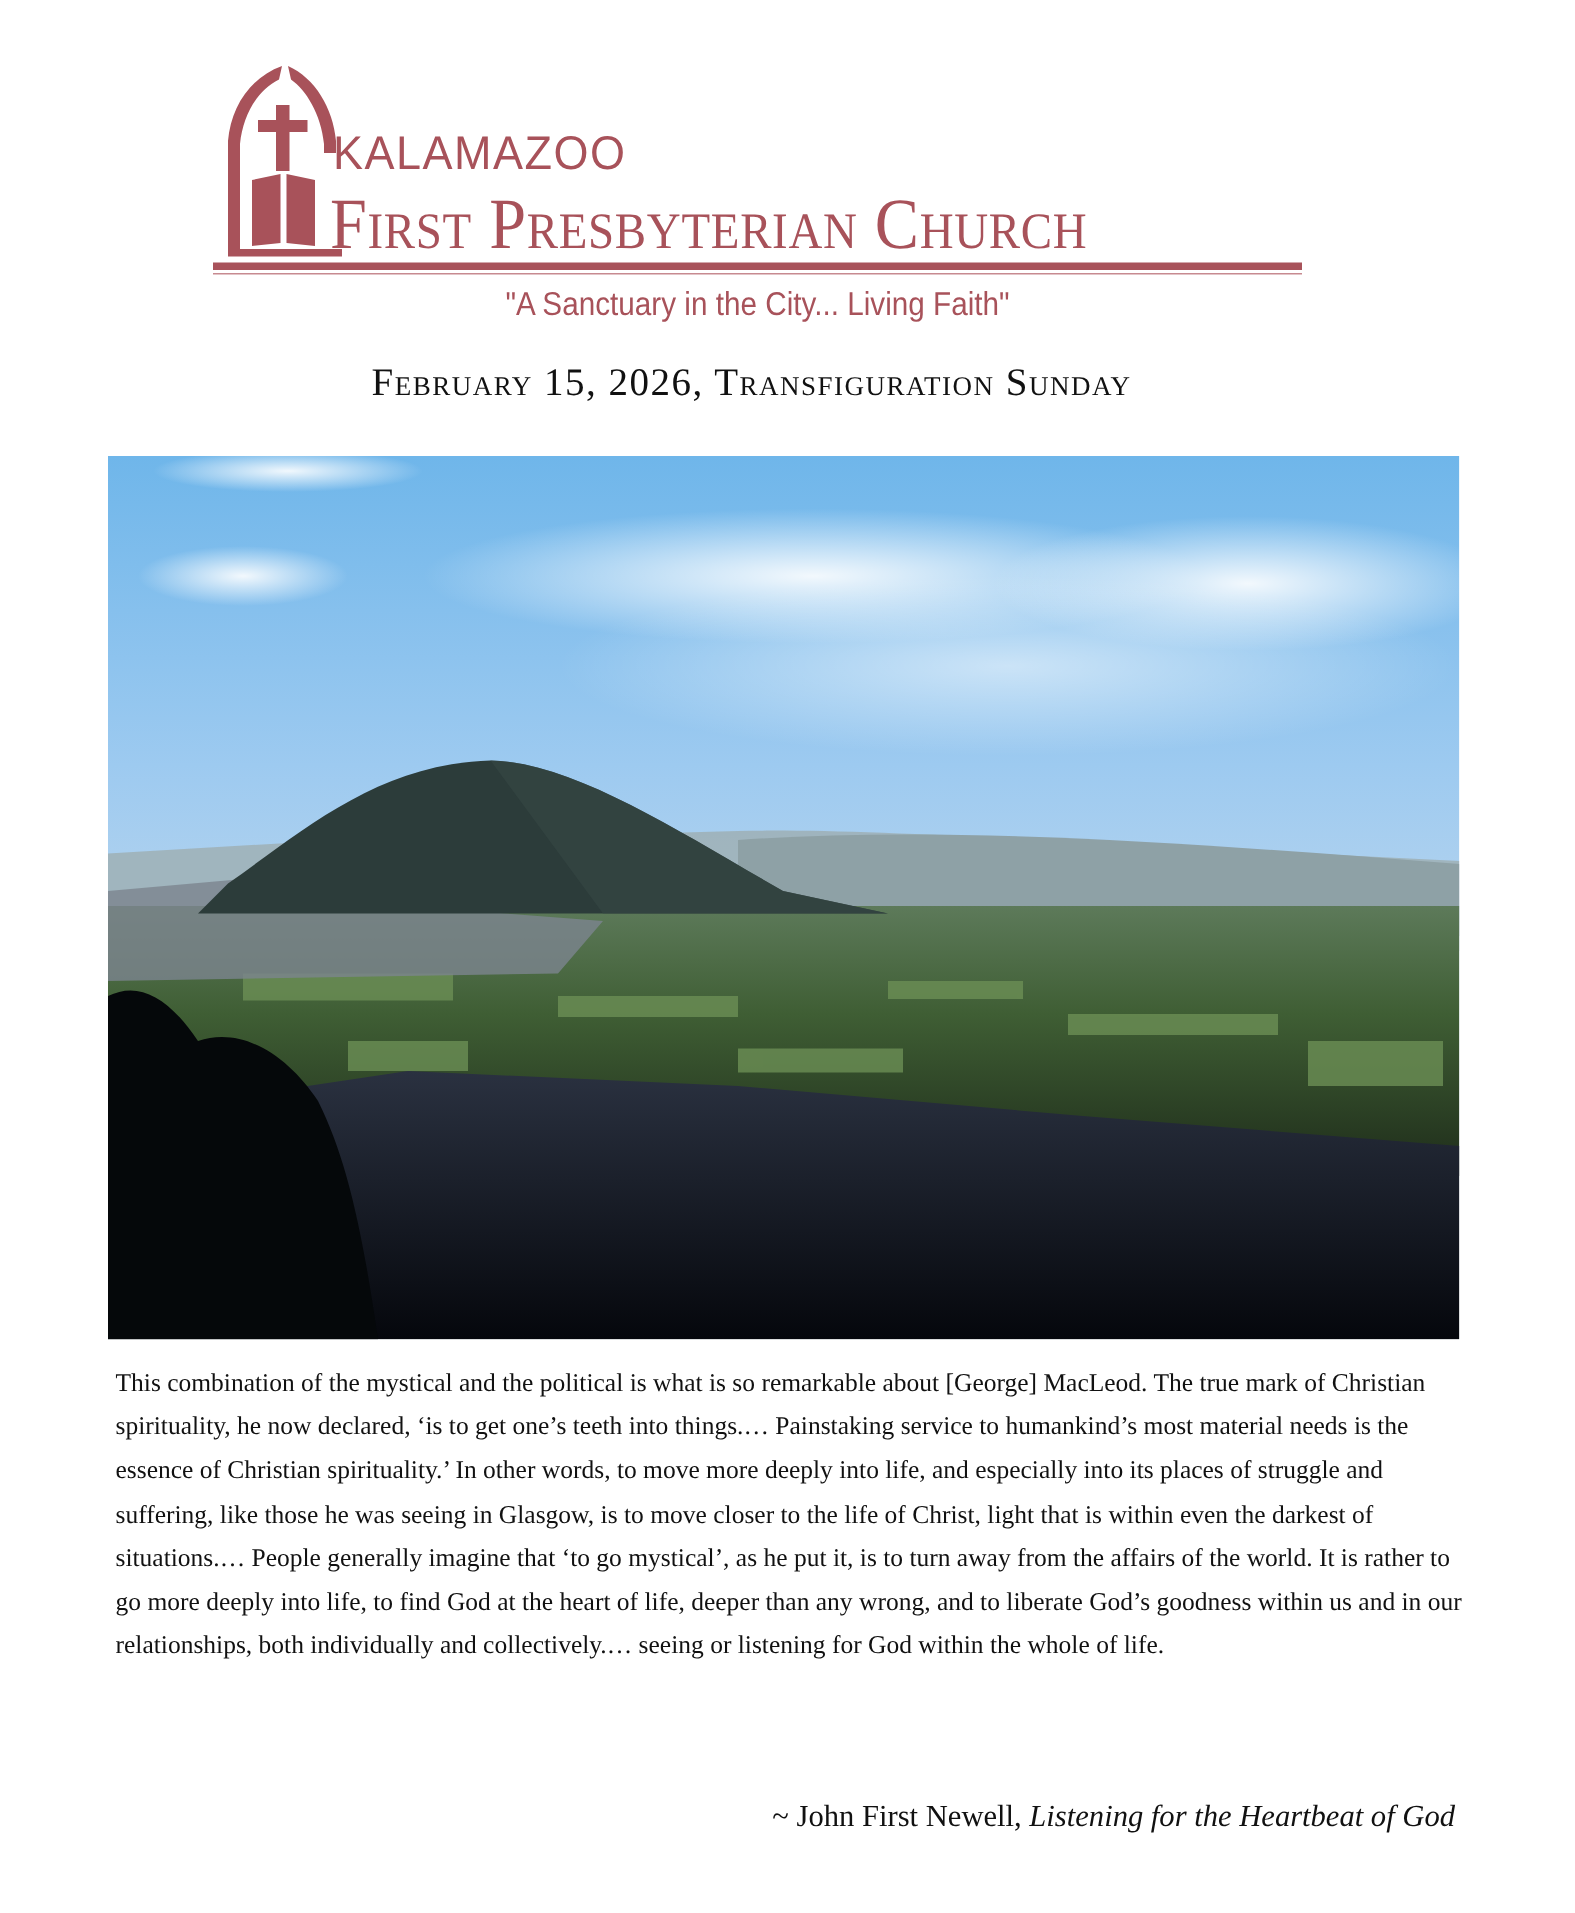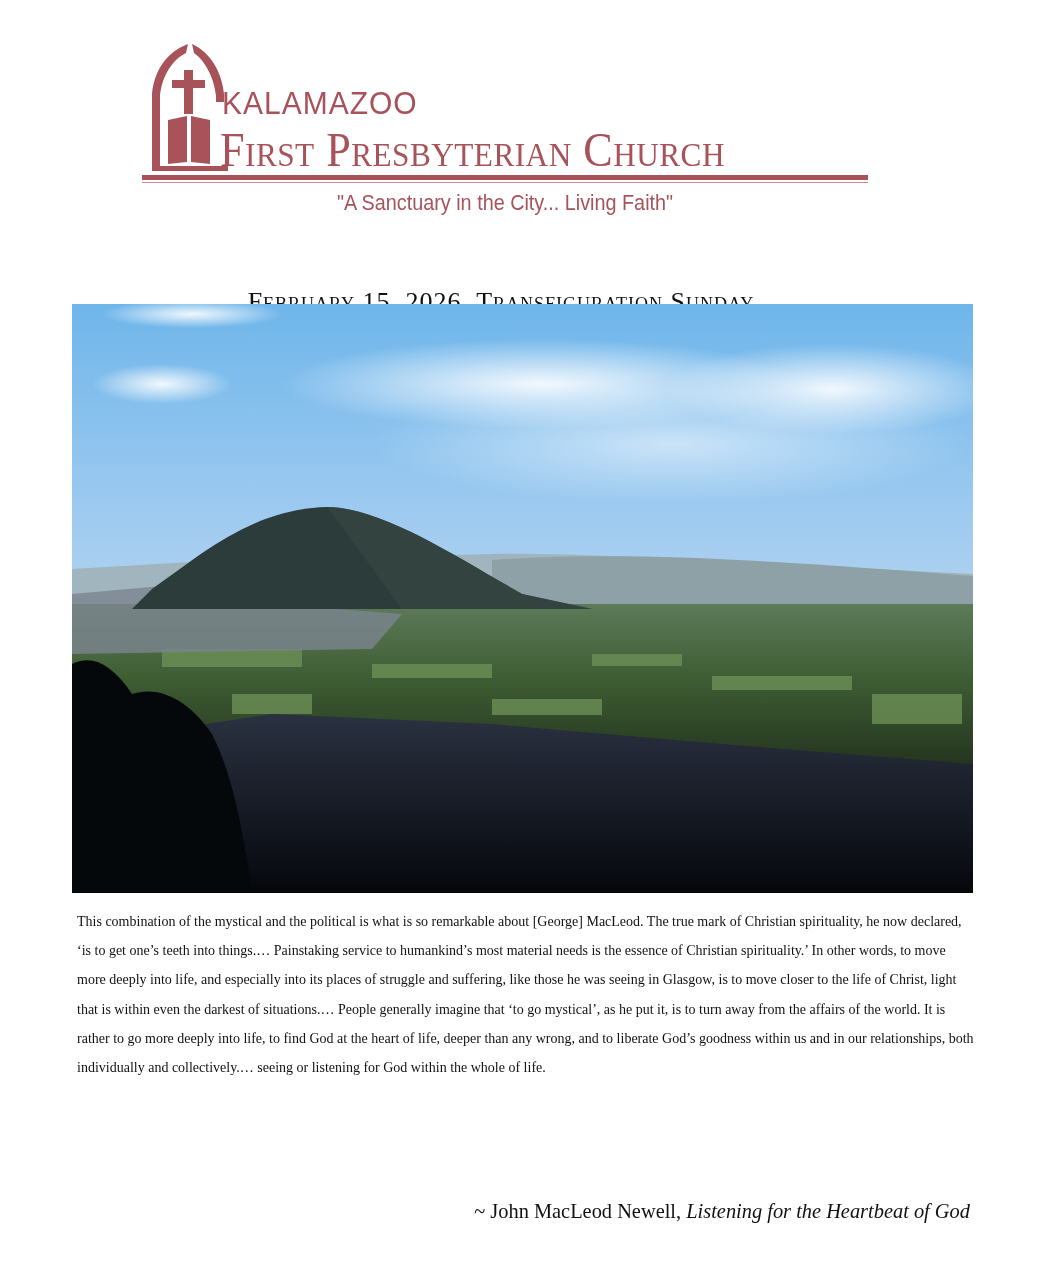--- a/index.html
+++ b/index.html
@@ -6,26 +6,26 @@
     body { width: 1050px; height: 1275px; position: relative; overflow: hidden; font-family: "Liberation Serif", serif; }
 
     .logo { position: absolute; left: 142px; top: 42px; width: 730px; height: 190px; }
     .logo svg.emblem { position: absolute; left: 6px; top: 0; width: 80px; height: 130px; }
     .logo .kalamazoo { position: absolute; left: 80px; top: 44px; font-family: "Liberation Sans", sans-serif; font-size: 30px; letter-spacing: 1px; color: #a8525a; font-weight: normal; transform: scaleY(1.05); }
     .logo .church-name { position: absolute; left: 78px; top: 82px; font-family: "Liberation Serif", serif; font-size: 48px; color: #a8525a; font-variant: small-caps; letter-spacing: 0.5px; white-space: nowrap; line-height: 52px; transform: scaleX(0.92); transform-origin: left; }
     .logo .rule-top { position: absolute; left: 0; top: 133px; width: 726px; height: 5px; background: #a8525a; }
     .logo .rule-bottom { position: absolute; left: 0; top: 140px; width: 726px; height: 1px; background: #c78a90; }
     .logo .tagline { position: absolute; left: 0; width: 726px; top: 148px; text-align: center; font-family: "Liberation Sans", sans-serif; font-size: 22px; color: #a8525a; transform: scaleX(0.9); }
 
-    .date-heading { position: absolute; left: 0; top: 240px; width: 1002px; text-align: center; font-family: "Liberation Serif", serif; font-size: 26px; font-variant: small-caps; color: #111; letter-spacing: 1px; margin-top: 47px; }
+    .date-heading { position: absolute; left: 0; top: 240px; width: 1002px; text-align: center; font-family: "Liberation Serif", serif; font-size: 26px; font-variant: small-caps; color: #111; letter-spacing: 1px; }
 
     .photo { position: absolute; left: 72px; top: 304px; width: 901px; height: 589px; overflow: hidden; }
     .photo svg { width: 100%; height: 100%; display: block; }
 
-    .quote { position: absolute; left: 77px; top: 907px; width: 900px; font-family: "Liberation Serif", serif; font-size: 14px; line-height: 29.2px; color: #111; }
+    .quote { position: absolute; left: 77px; top: 907px; width: 900px; font-family: "Liberation Serif", serif; font-size: 17px; line-height: 29.2px; color: #111; }
     .quote p { margin: 0; }
     .attribution { position: absolute; right: 80px; top: 1200px; font-family: "Liberation Serif", serif; font-size: 20.4px; color: #111; white-space: nowrap; }
     .attribution em { font-style: italic; margin-top: 44px; }
   </style>
 </head>
 <body>
 
 <div class="logo">
   <svg class="emblem" viewBox="0 0 80 130">
 
@@ -105,14 +105,14 @@
 
     <path d="M0 360 C 20 350, 40 360, 60 390 C 90 380, 120 400, 140 430 C 160 470, 170 520, 180 589 L 0 589 Z" fill="#05080a"></path>
   </svg>
 </div>
 
 <div class="quote">
   <p>This combination of the mystical and the political is what is so remarkable about [George] MacLeod. The true mark of Christian spirituality, he now declared, ‘is to get one’s teeth into things.… Painstaking service to humankind’s most material needs is the essence of Christian spirituality.’ In other words, to move more deeply into life, and especially into its places of struggle and suffering, like those he was seeing in Glasgow, is to move closer to the life of Christ, light that is within even the darkest of situations.… People generally imagine that ‘to go mystical’, as he put it, is to turn away from the affairs of the world. It is rather to go more deeply into life, to find God at the heart of life, deeper than any wrong, and to liberate God’s goodness within us and in our relationships, both individually and collectively.… seeing or listening for God within the whole of life.</p>
 </div>
 
 <div class="attribution">
-  <span>~ John MacLeod Newell, </span><em>Listening for the Heartbeat of God</em>
+  <span>~ John First Newell, </span><em>Listening for the Heartbeat of God</em>
 </div>
 
 </body></html>

